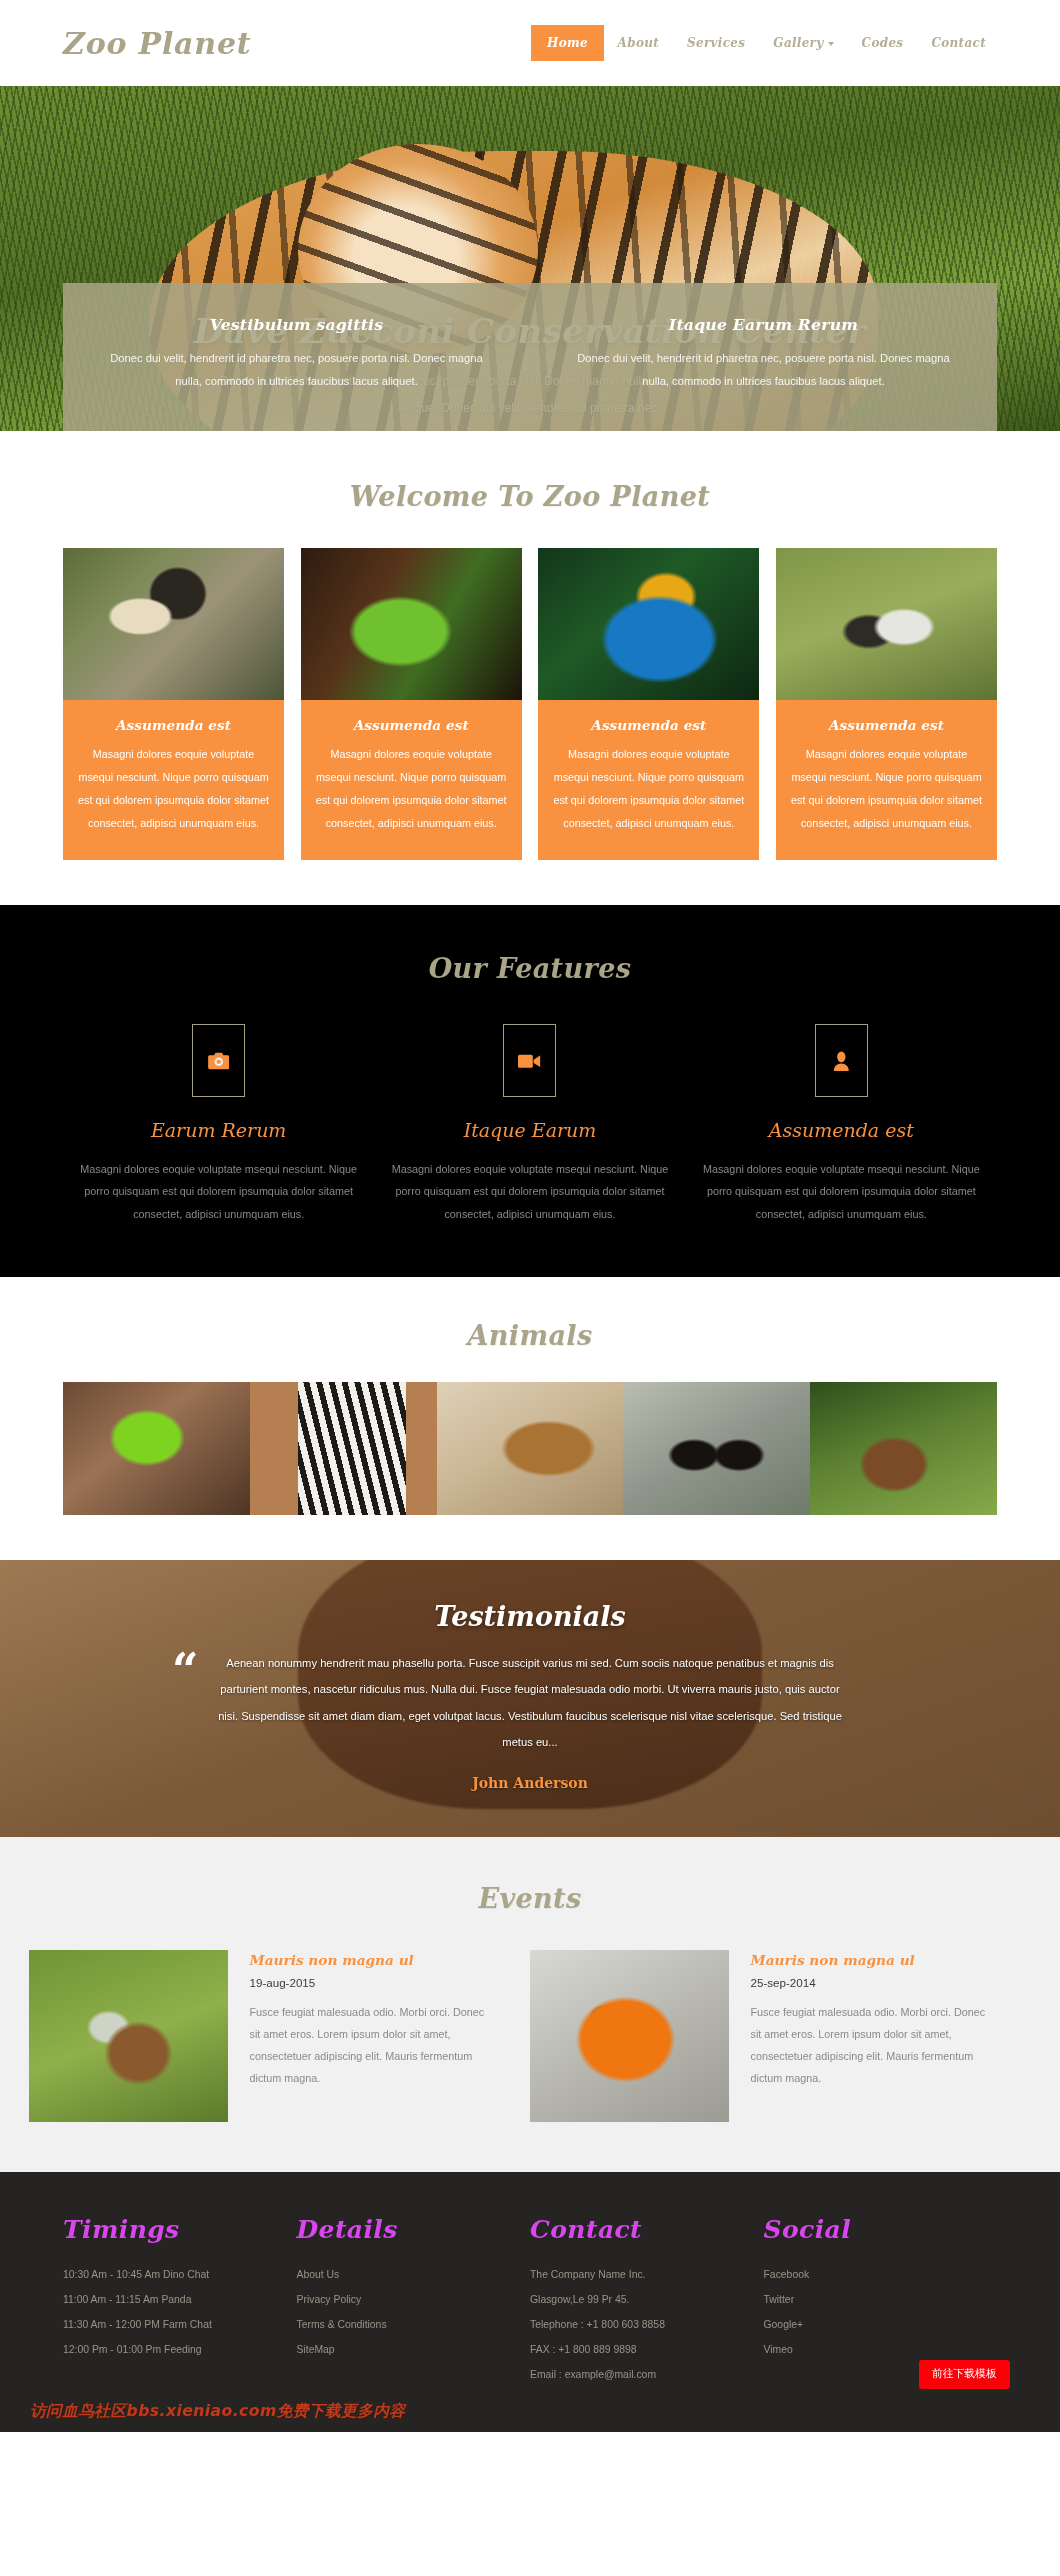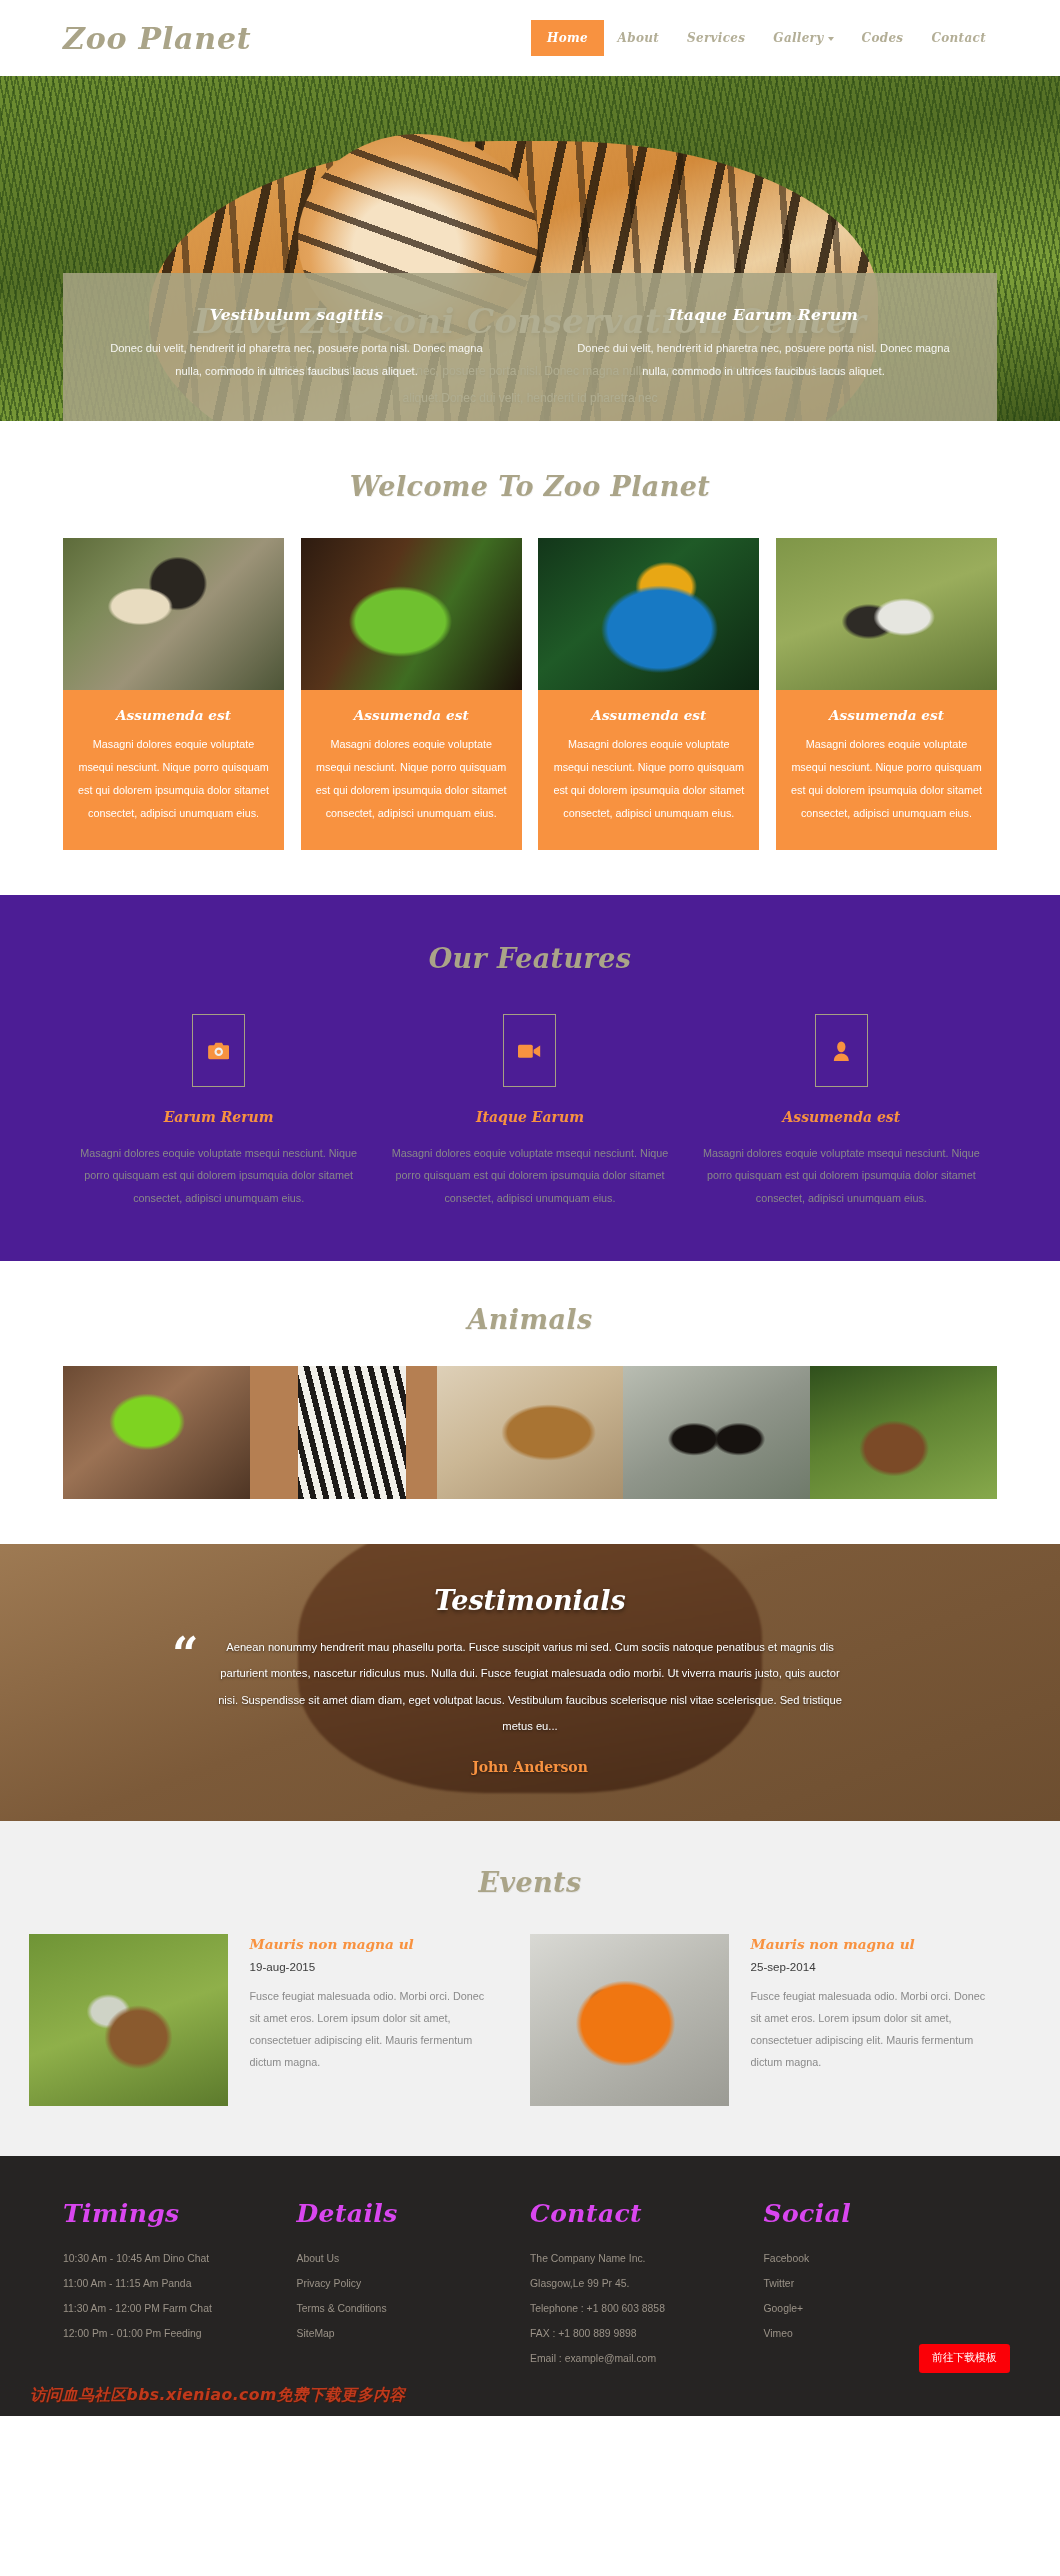--- a/index.html
+++ b/index.html
@@ -6,21 +6,21 @@
   html, body {
     width: 1060px;
     font-family: "Liberation Sans", sans-serif;
     background: #ffffff;
     color: #777;
   }
   .page { width: 1060px; position: relative; overflow: hidden; }
 
   
   .header {
-    height: 76px;
+    height: 86px;
     background: #fff;
     display: flex;
     align-items: center;
     padding: 0 60px 0 63px;
   }
   .logo {
     font-family: "DejaVu Serif", serif;
     font-style: italic;
     font-weight: bold;
     font-size: 30px;
@@ -179,35 +179,35 @@
   .ph-macaw { background:
       radial-gradient(ellipse at 55% 60%, #1779c4 0 30%, rgba(0,0,0,0) 34%),
       radial-gradient(ellipse at 58% 32%, #e8a714 0 14%, rgba(0,0,0,0) 17%),
       linear-gradient(140deg, #13361a 0%, #1f5a27 40%, #0d2712 100%); }
   .ph-tapir { background:
       radial-gradient(ellipse at 58% 52%, #e6e6e0 0 14%, rgba(0,0,0,0) 17%),
       radial-gradient(ellipse at 42% 55%, #2e2b26 0 12%, rgba(0,0,0,0) 15%),
       linear-gradient(160deg, #7f9648 0%, #9aad5c 45%, #5f7434 100%); }
 
   
-  .features { background: #4c1d95; padding: 48px 63px 51px; }
+  .features { background: #000000; padding: 48px 63px 51px; }
   .features .sec-title { margin-bottom: 40px; }
   .feat-row { display: flex; }
   .feat { flex: 1 1 0; text-align: center; padding: 0 13.3px; }
   .feat-box {
     width: 53px; height: 73px;
     border: 0.8px solid #a6a182;
     margin: 0 auto 21.5px;
     display: flex; align-items: center; justify-content: center;
   }
   .feat h4 {
     font-family: "DejaVu Serif", serif;
     font-style: italic;
-    font-weight: bold;
-    font-size: 14px;
+    font-weight: normal;
+    font-size: 19px;
     color: #f89240;
     margin-bottom: 16.6px;
   }
   .feat p { font-size: 10.8px; line-height: 2.1; color: #888; }
 
   
   .animals { background: #fff; padding: 43px 63px 45px; }
   .animals .sec-title { margin-bottom: 31.5px; }
   .strip { display: flex; height: 133px; }
   .strip > div { flex: 1 1 0; position: relative; overflow: hidden; }

